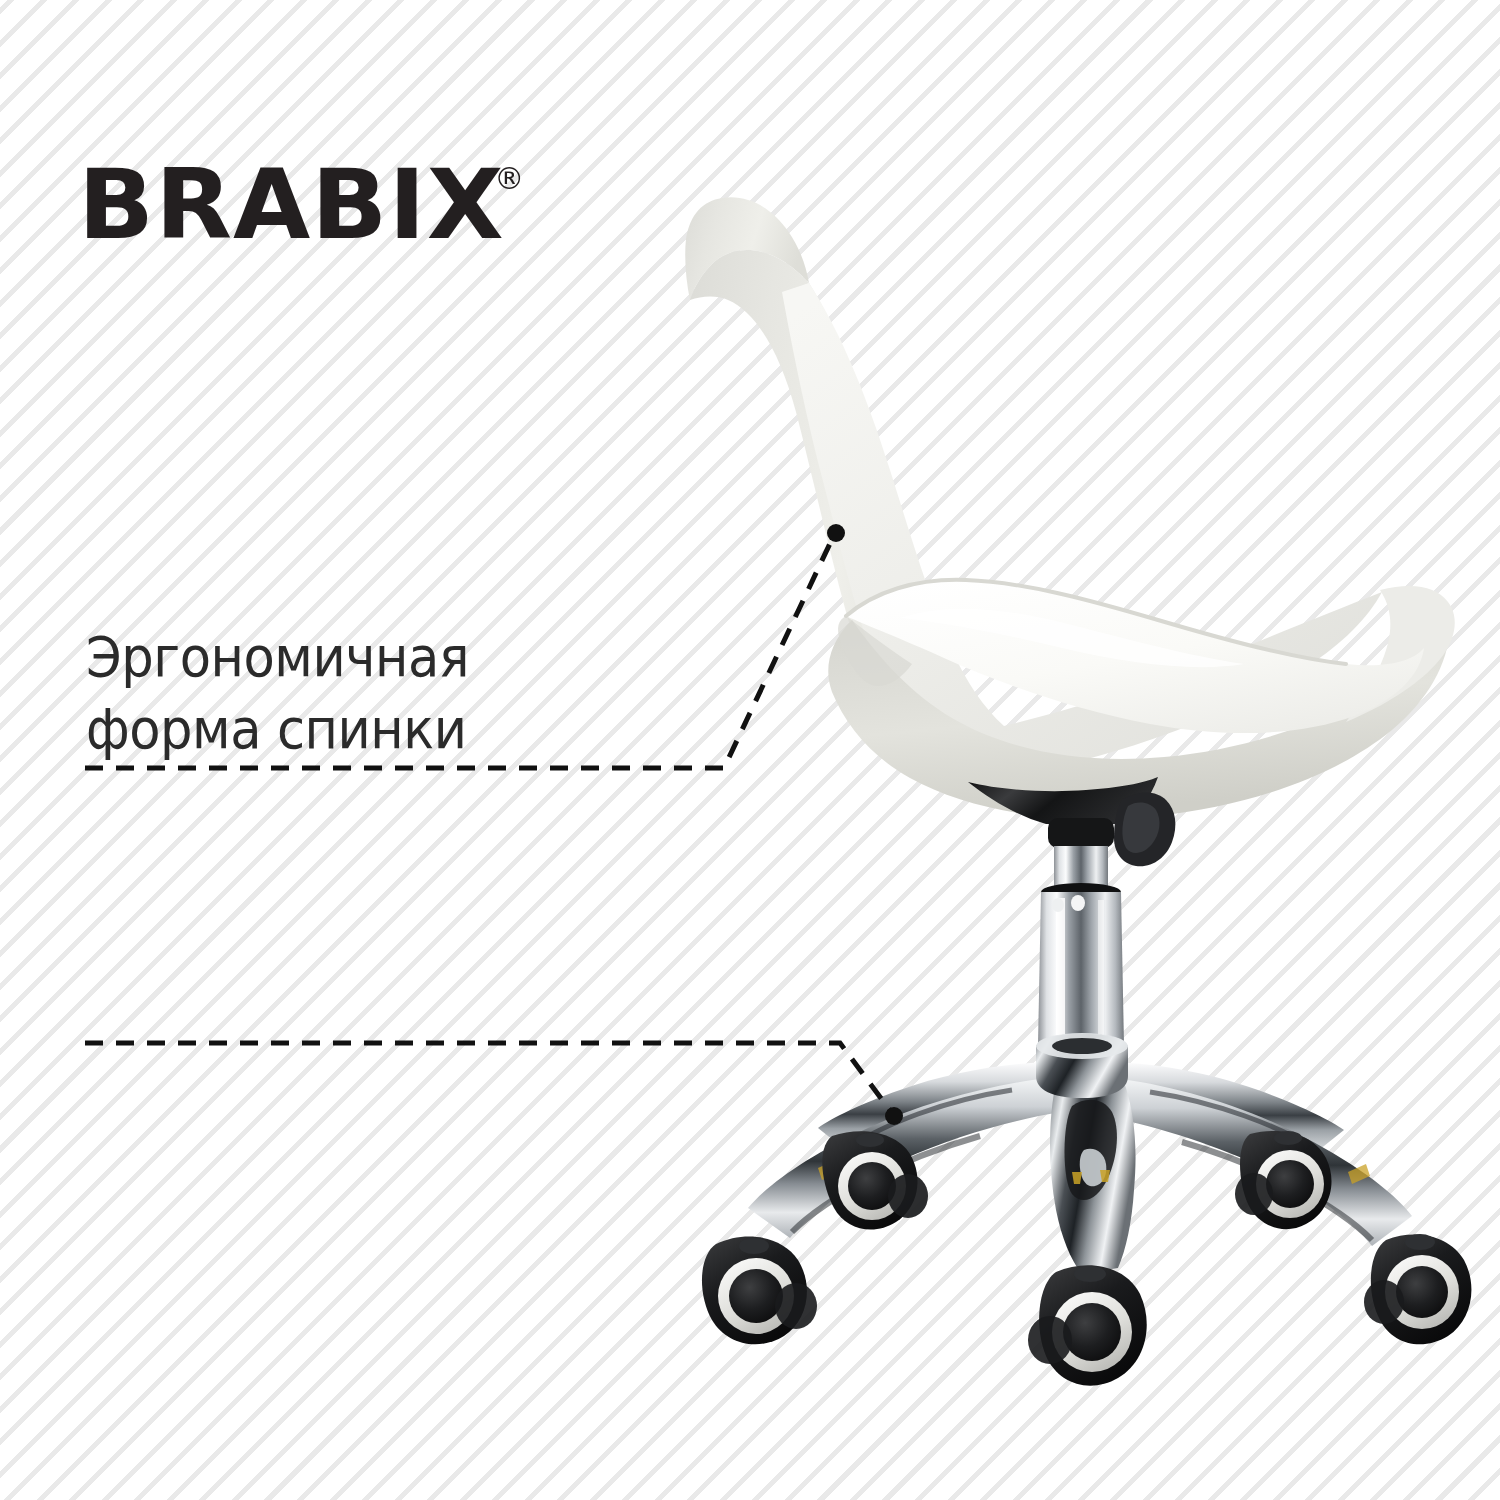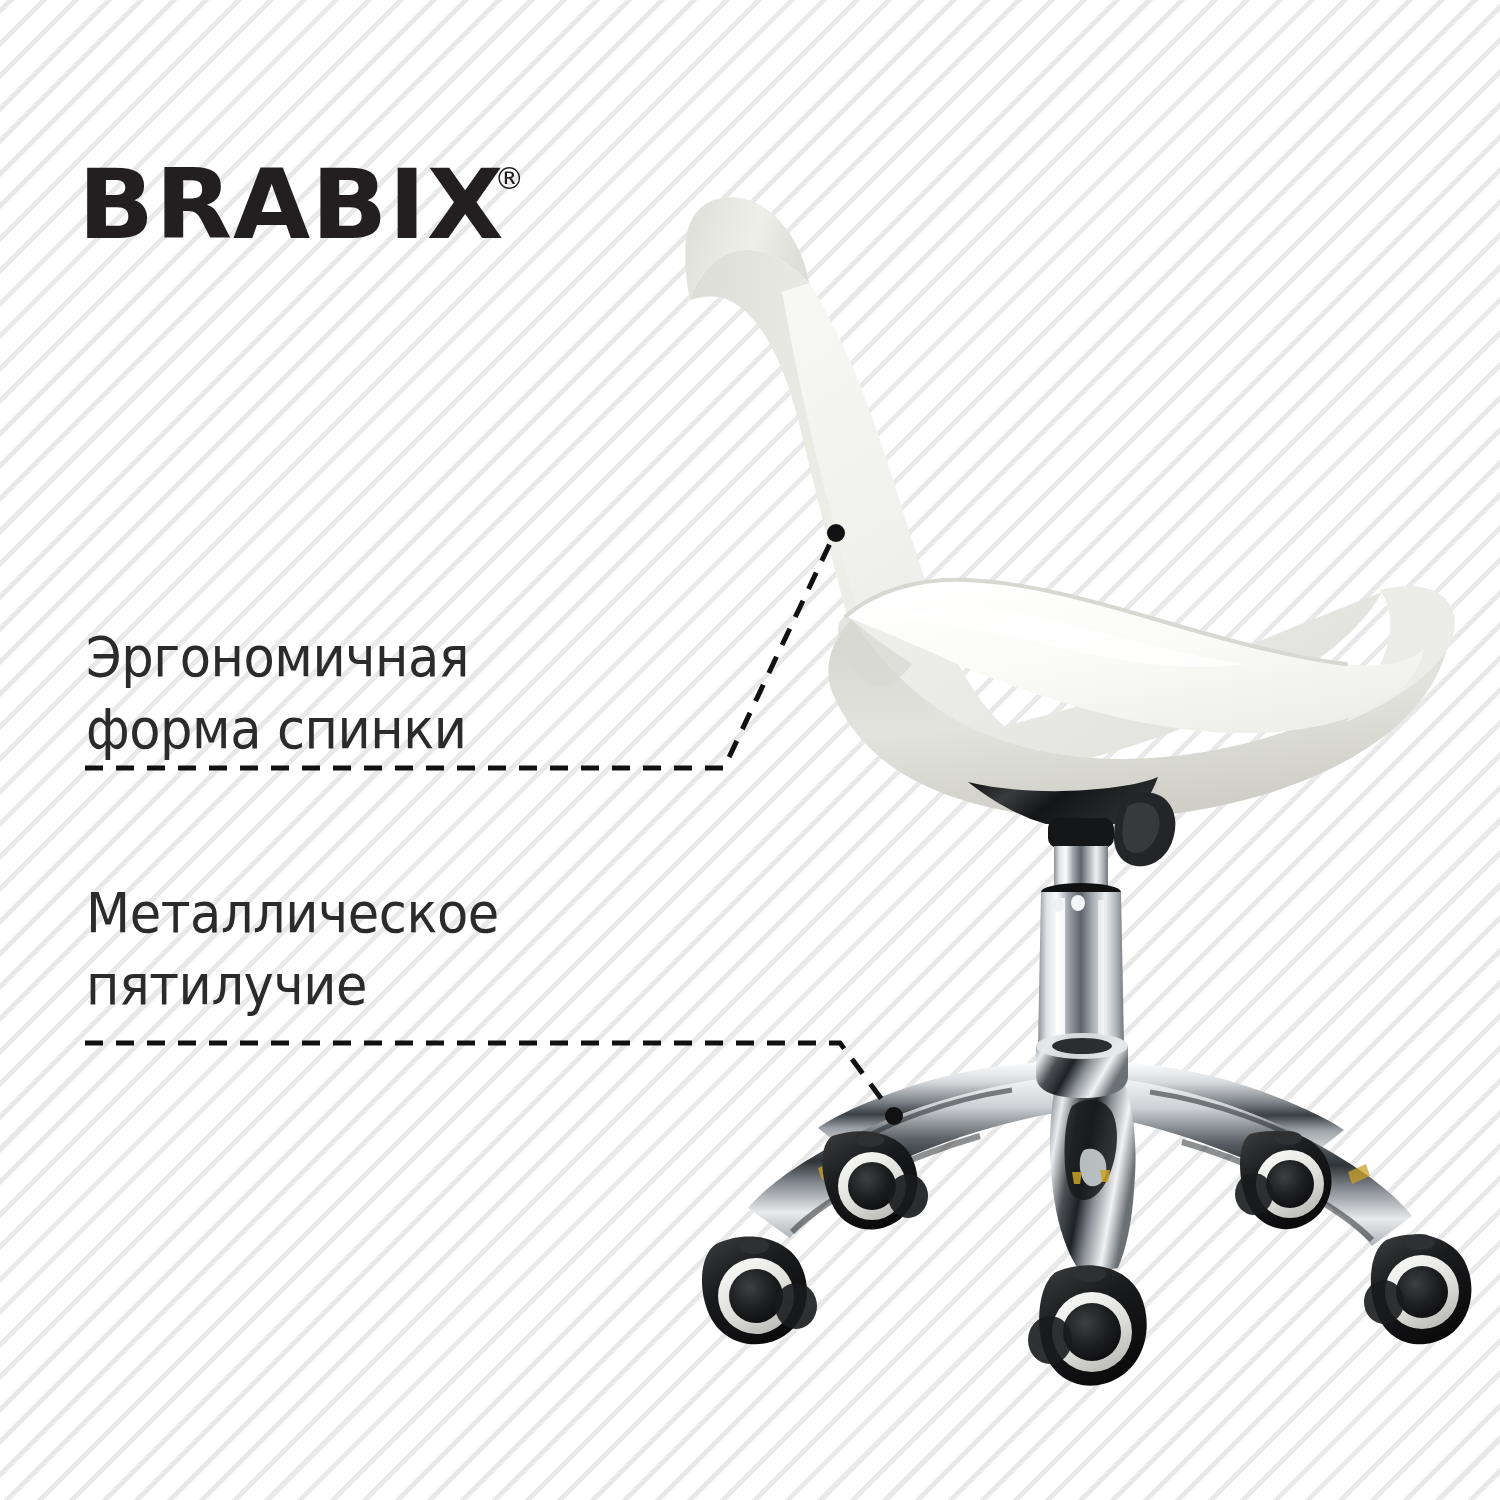--- a/index.html
+++ b/index.html
@@ -427,24 +427,20 @@
   <div id="logo">
     <span id="logo-word">BRABIX</span>
     <span id="logo-tm">®</span>
   </div>
 
   <div class="feature-block" id="feature-1">
     <div class="feature-text">Эргономичная
 форма спинки</div>
   </div>
 
-  <div class="feature-block" id="feature-2">
-    <div class="feature-text">Металлическое
-пятилучие</div>
-  </div>
 
   <svg id="leaders" viewBox="0 0 1500 1500">
 
     <path d="M85,768 L724,768 L834,535" fill="none" stroke="#111111" stroke-width="5" stroke-dasharray="18,13" stroke-linecap="butt"></path>
     <circle cx="836" cy="533" r="9" fill="#111111"></circle>
 
     <path d="M85,1043 L840,1043 L892,1113" fill="none" stroke="#111111" stroke-width="5" stroke-dasharray="18,13" stroke-linecap="butt"></path>
     <circle cx="894" cy="1116" r="9" fill="#111111"></circle>
   </svg>
 

